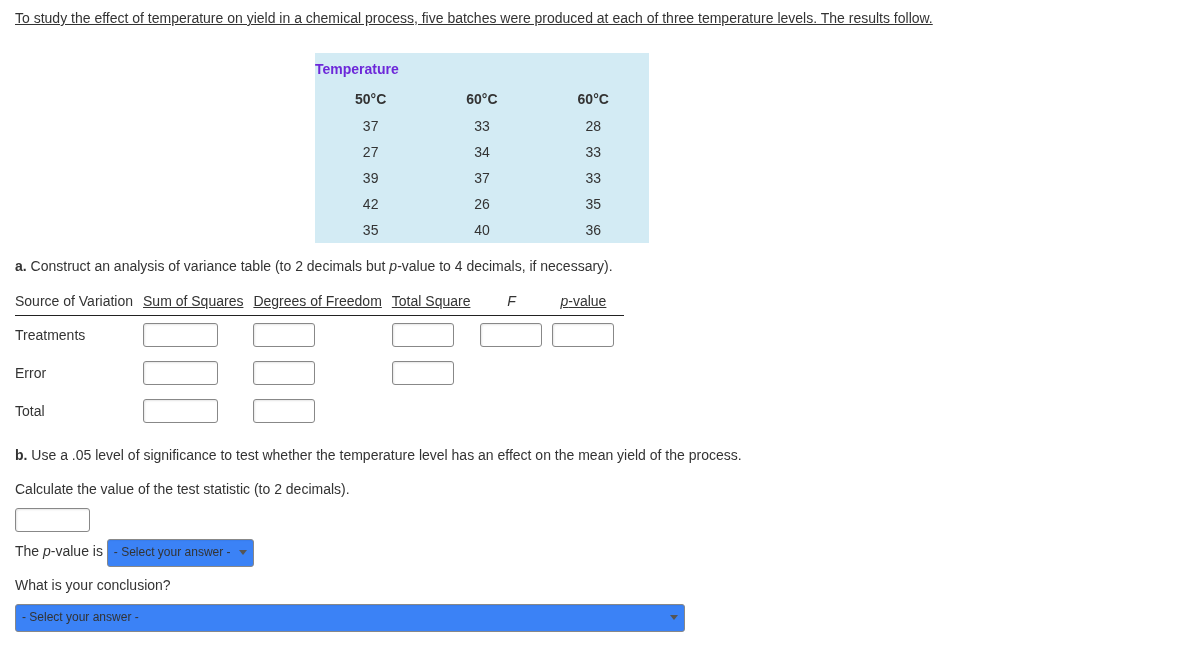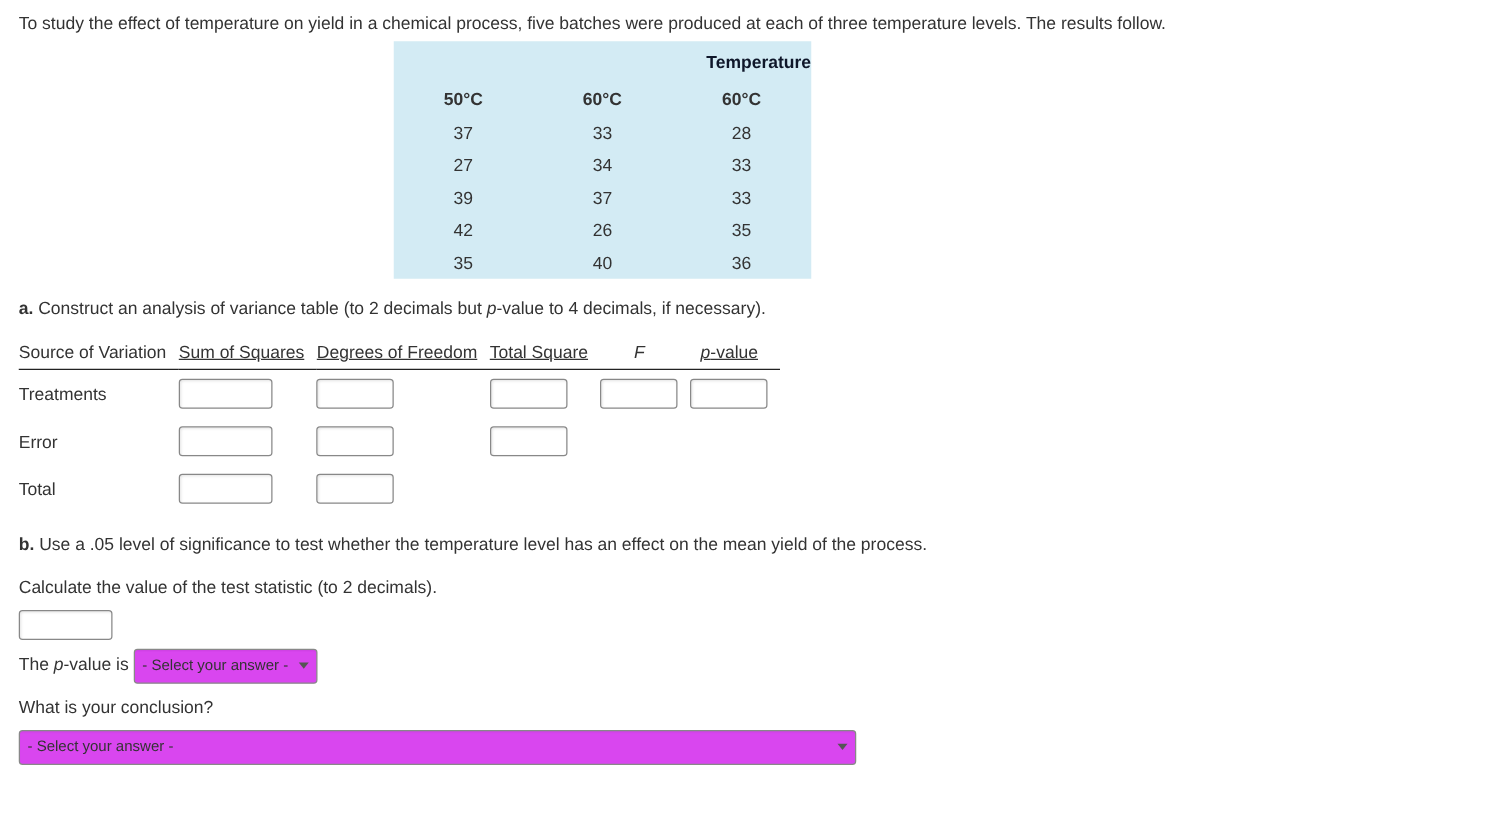--- a/index.html
+++ b/index.html
@@ -4,36 +4,36 @@
   <style>
     * { box-sizing: border-box; margin: 0; padding: 0; }
     body {
       font-family: Verdana, Geneva, sans-serif;
       font-size: 14px;
       color: #333;
       padding: 8px 15px;
       background: #fff;
       width: 1200px;
     }
-    .intro { margin-bottom: 4px; line-height: 1.5; }
+    .intro { margin-bottom: 24px; line-height: 1.5; text-decoration: underline; }
     .data-table-wrap {
       display: flex;
       justify-content: flex-start;
       margin-left: 300px;
       margin-bottom: 6px;
     }
     .data-table {
       border-collapse: collapse;
       background: #d3ebf4;
     }
     .data-table th.super {
-      text-align: right;
+      text-align: left;
       font-weight: bold;
       padding: 8px 0;
-      color: #0f172a;
+      color: #6d28d9;
     }
     .data-table th.col {
       font-weight: bold;
       padding: 6px 40px;
       text-align: center;
     }
     .data-table td {
       padding: 5px 40px;
       text-align: center;
     }
@@ -65,21 +65,21 @@
       box-shadow: inset 1px 1px 2px rgba(0,0,0,0.1);
     }
     input.box.sm { width: 62px; }
     .line { margin: 6px 0; line-height: 1.8; }
     .select-wrap {
       display: inline-flex;
       align-items: center;
       border: 1px solid #888;
       border-radius: 3px;
       padding: 2px 6px;
-      background: #d946ef;
+      background: #3b82f6;
       font-size: 12px;
       box-shadow: inset 0 1px 1px rgba(0,0,0,0.05);
       cursor: pointer;
     }
     .select-wrap.wide { width: 670px; justify-content: space-between; }
     .select-wrap.narrowish { }
     .chev {
       width: 0; height: 0;
       border-left: 4px solid transparent;
       border-right: 4px solid transparent;

